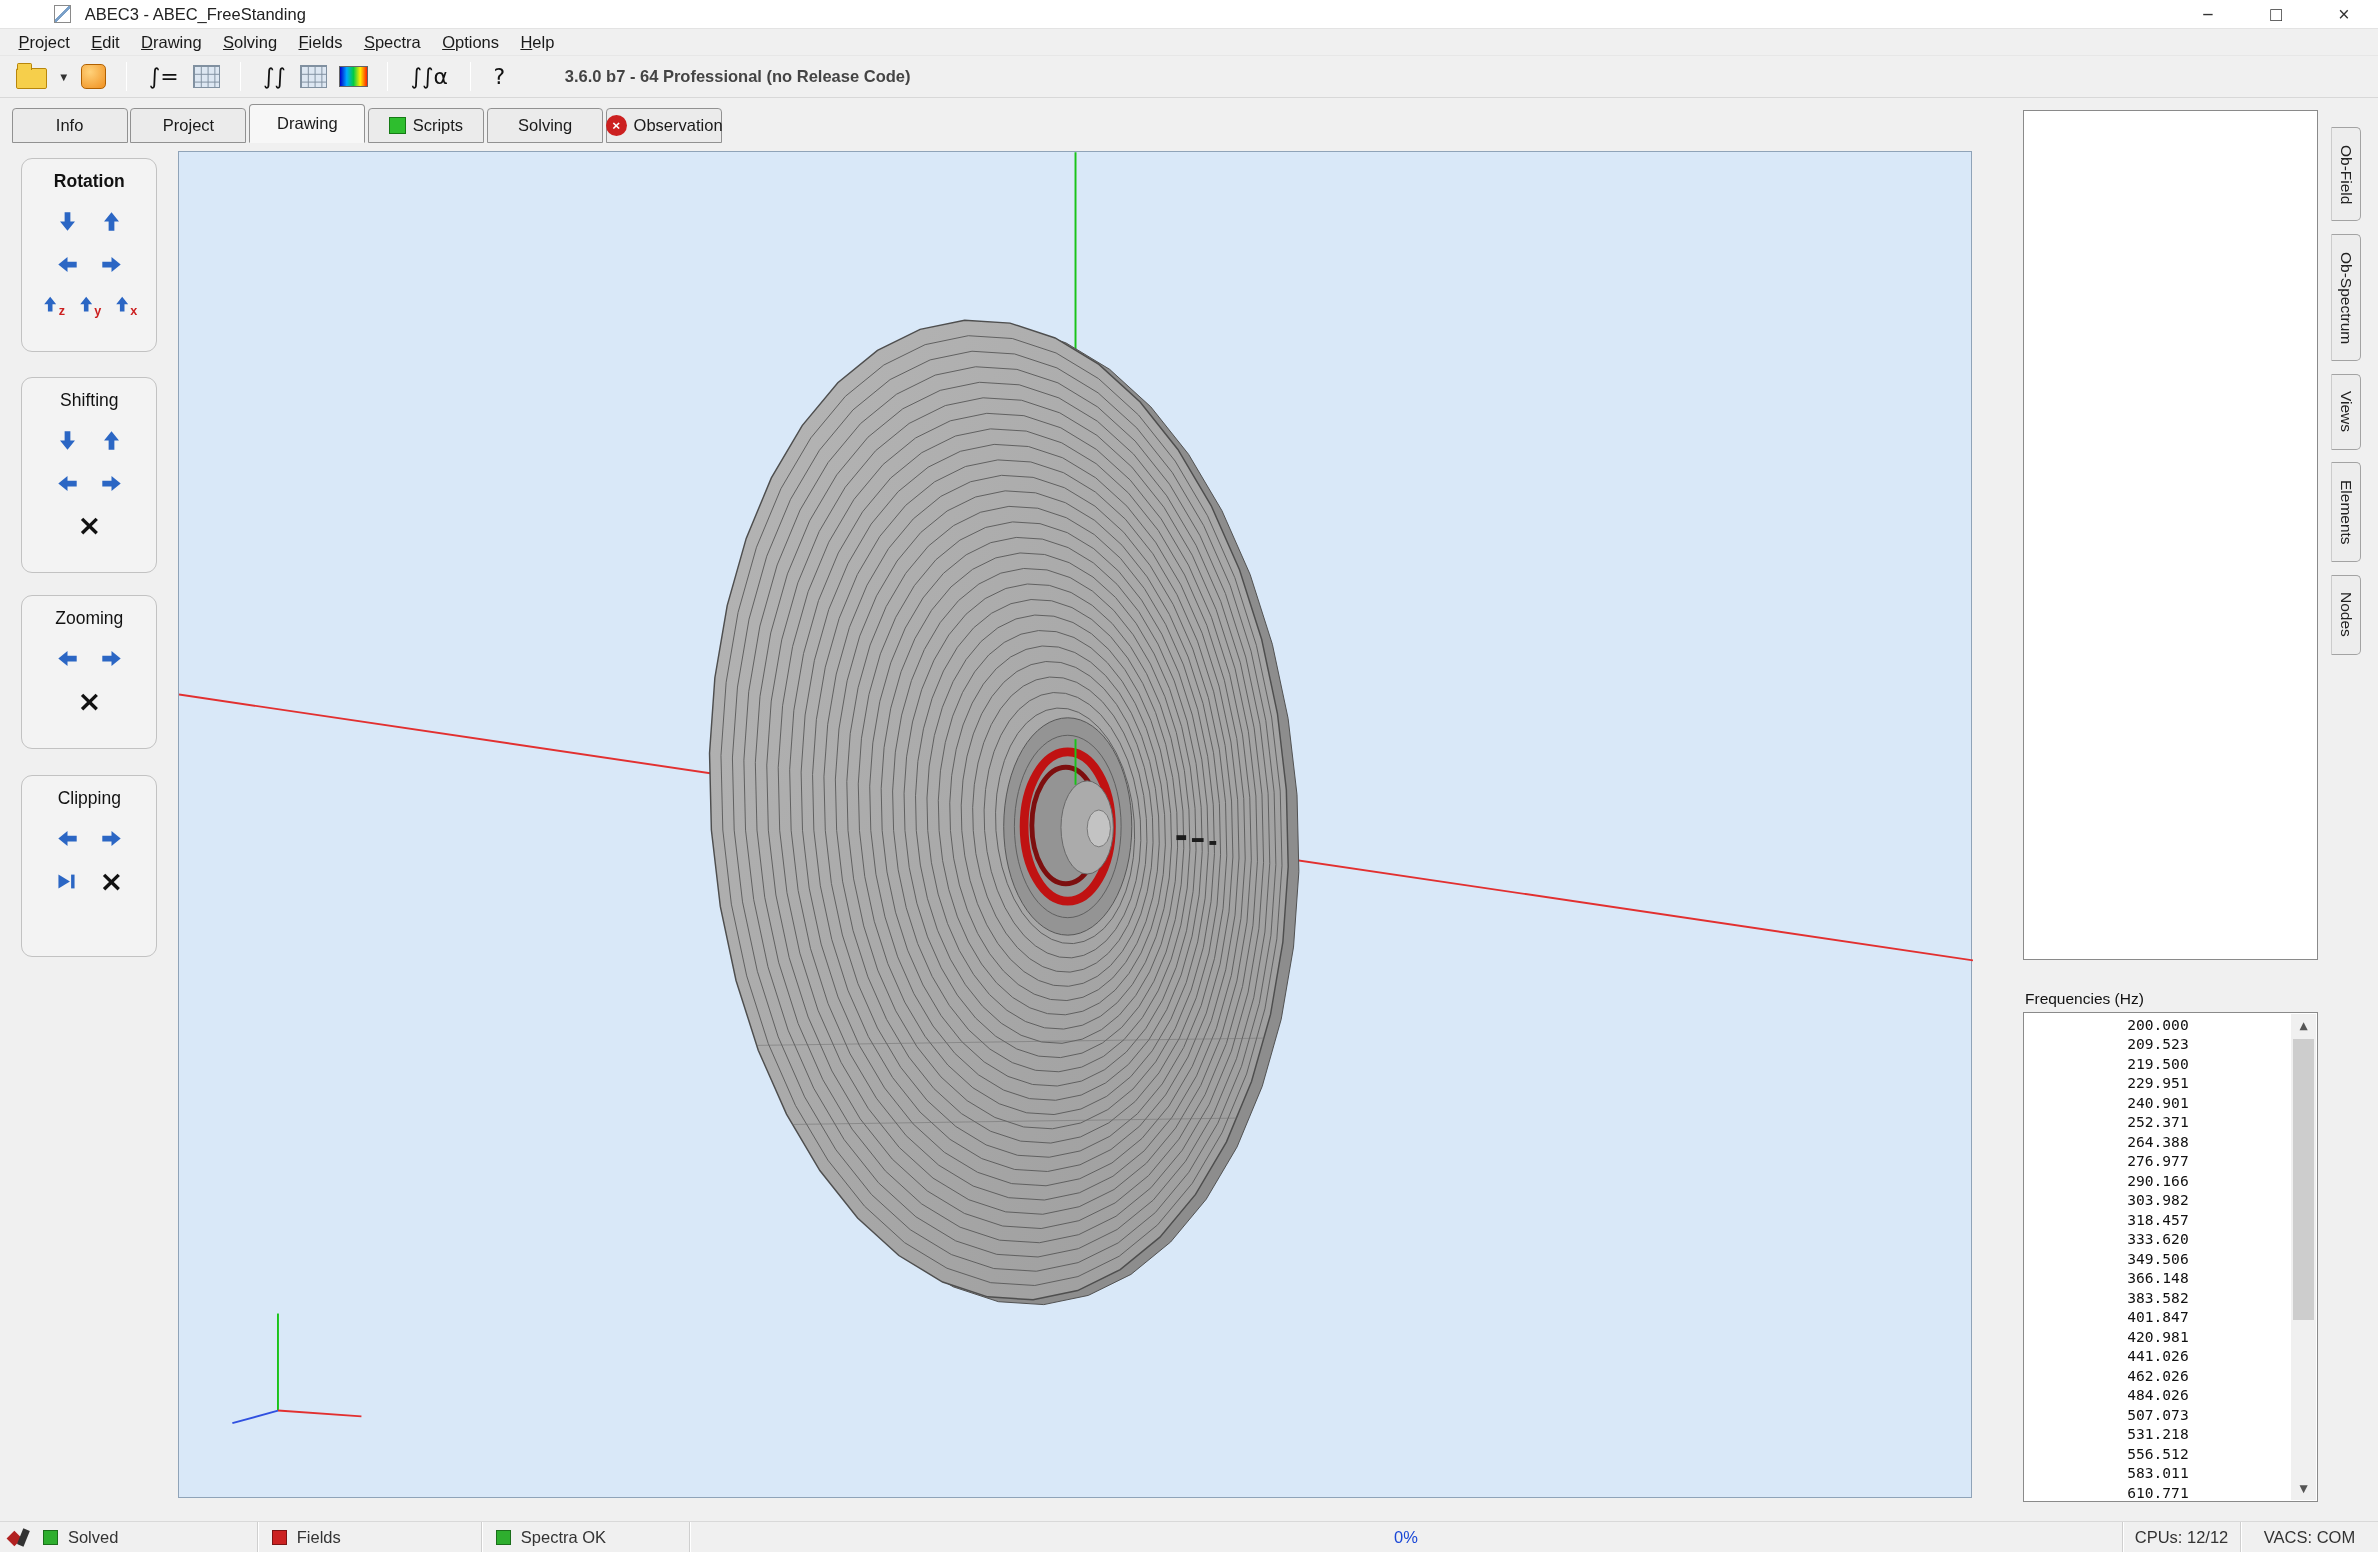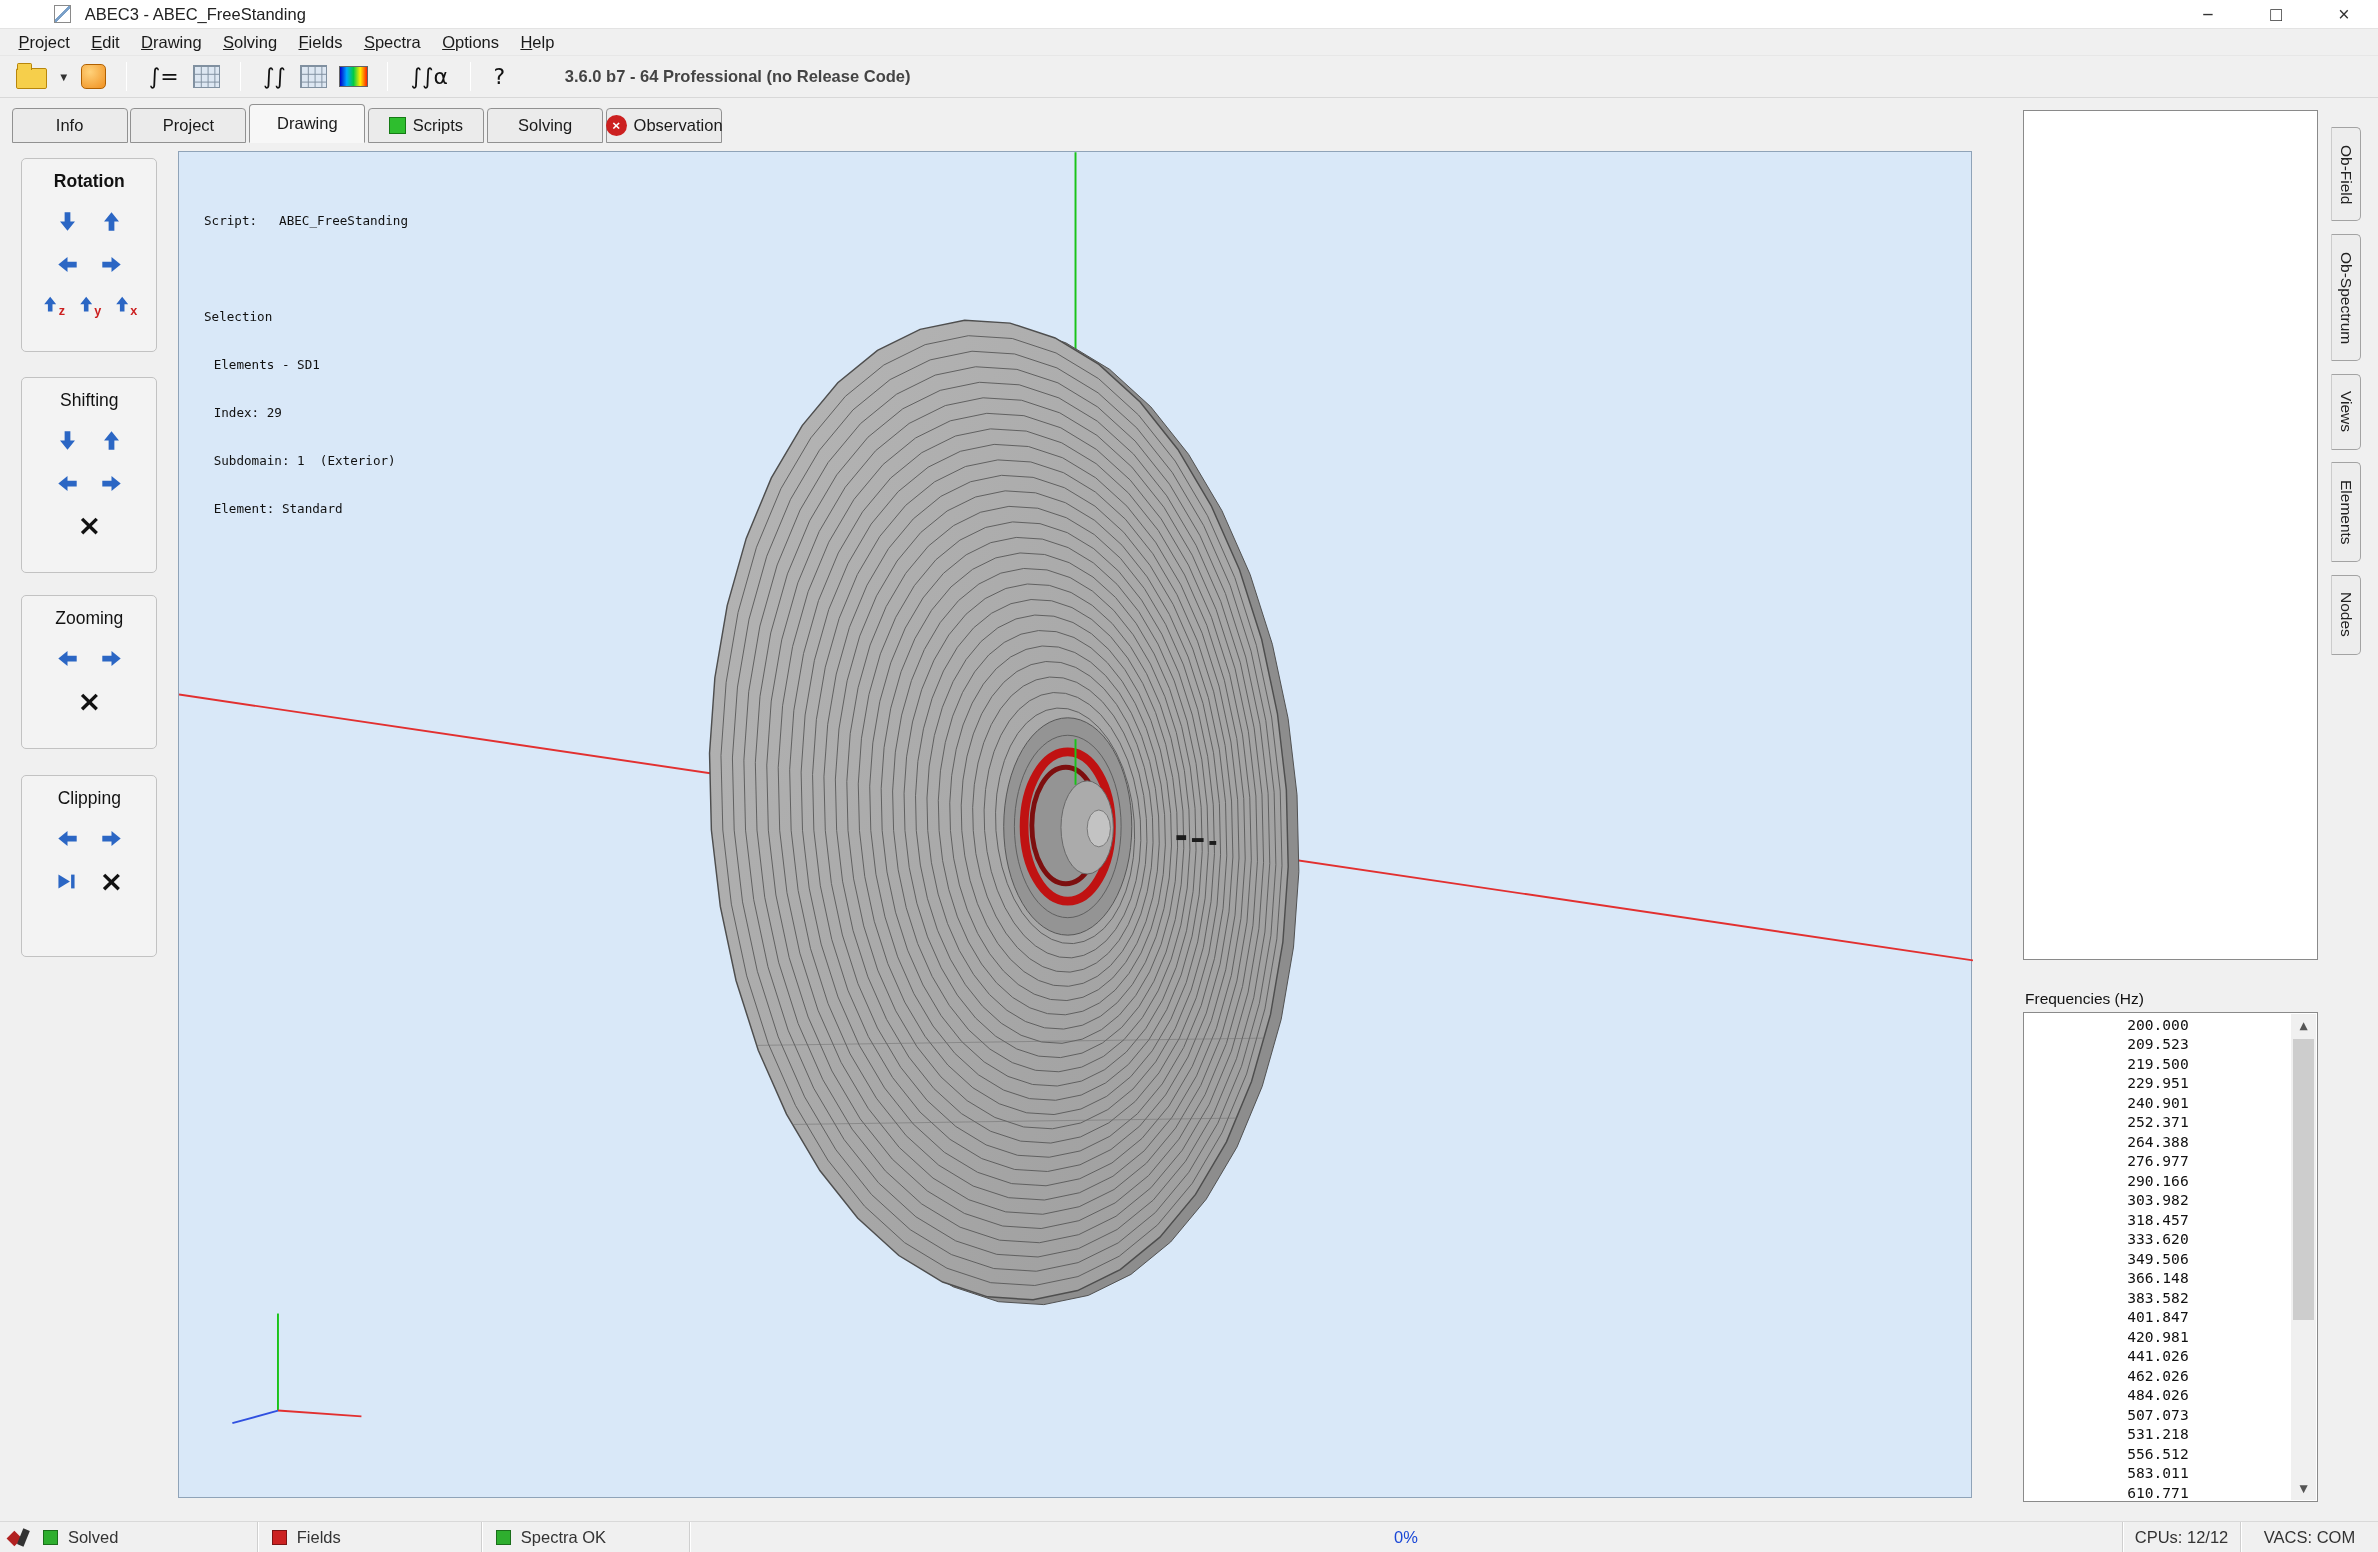--- a/index.html
+++ b/index.html
@@ -52,21 +52,21 @@
          border:1px solid #919191; border-radius:3.9px 3.9px 0 0;
          display:flex; align-items:center; justify-content:center; gap:6.8px; font-size:16.5px; color:#1a1a1a; padding:0 3.9px; }
   .tab.active { height:39px; background:#f7f7f7; border-bottom-color:#f7f7f7; }
   .green-square { width:16.5px; height:16.5px; background:#2ebe2e; border:1px solid #157a15; flex:none; }
   .red-x-circle { width:21.3px; height:21.3px; border-radius:50%; background:#cc2020; color:#fff;
                   display:flex; align-items:center; justify-content:center;
                   font-size:13.6px; font-weight:bold; flex:none; }
 
   
   .group { position:absolute; left:21.3px; width:136px; background:#f3f3f3;
-           border:1px solid #c2c2c2; border-radius:5px; text-align:center; }
+           border:1px solid #c2c2c2; border-radius:11px; text-align:center; }
   .group h3 { margin:11.6px 0 0; font-size:17.5px; font-weight:normal; color:#111; }
   .group.rotation h3 { font-weight:bold; }
   .group.rotation { top:158px; height:194px; }
   .group.shifting { top:377px; height:196px; }
   .group.zooming  { top:595px; height:154px; }
   .group.clipping { top:775px; height:182px; }
   .iconrow { display:flex; justify-content:center; align-items:center; gap:21.3px; margin-top:17.5px; height:25px; }
   .arr { width:23px; height:23px; fill:#2b66c4; flex:none; }
   .arr.up { transform:rotate(-90deg); }
   .arr.down { transform:rotate(90deg); }
@@ -358,29 +358,20 @@
         <rect x="1044" y="707" width="12" height="4"></rect>
         <rect x="1062" y="710" width="7" height="4"></rect>
       </g>
       <line x1="924" y1="605" x2="924" y2="652" stroke="#19c319" stroke-width="2"></line>
       <g stroke-width="2">
         <line x1="102" y1="1297" x2="102" y2="1197" stroke="#19c319"></line>
         <line x1="102" y1="1297" x2="188" y2="1303" stroke="#e23030"></line>
         <line x1="102" y1="1297" x2="55" y2="1310" stroke="#3050e0"></line>
       </g>
     </svg>
-  <div class="script-block">
-    <div><span>Script:</span><span class="script-gap"></span><span>ABEC_FreeStanding</span></div>
-    <div class="blank-line"></div>
-    <div>Selection</div>
-    <div class="sel-line">Elements - SD1</div>
-    <div class="sel-line">Index: 29</div>
-    <div class="sel-line">Subdomain: 1  (Exterior)</div>
-    <div class="sel-line">Element: Standard</div>
-  </div>
 </div>
 
 <div class="ob-box"></div>
 
 <div class="side-tabs">
 
 <div class="side-tab">Ob-Field</div>
     <div class="side-tab">Ob-Spectrum</div>
     <div class="side-tab">Views</div>
     <div class="side-tab">Elements</div>

